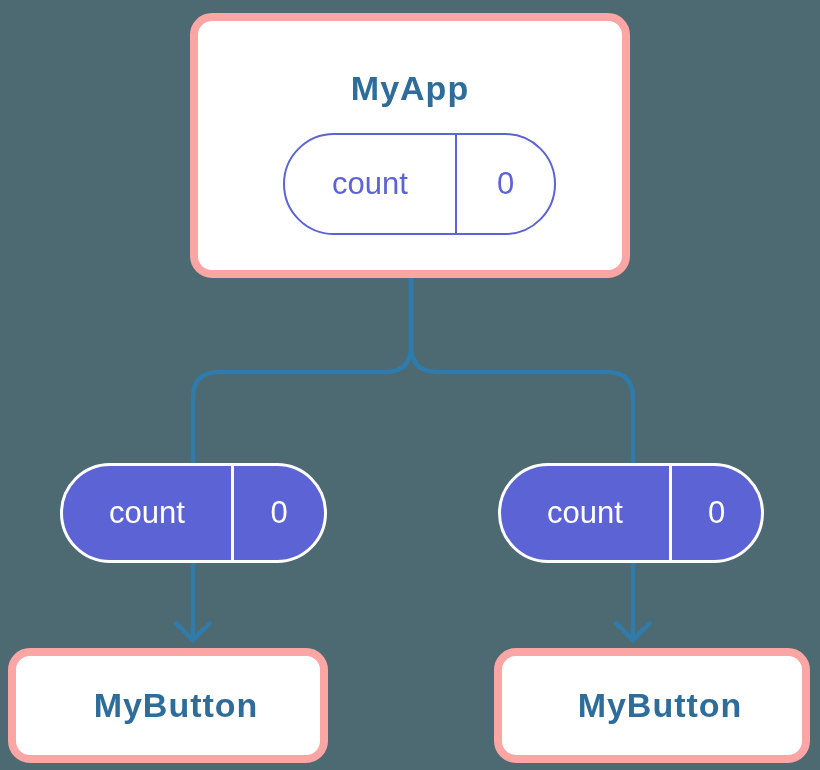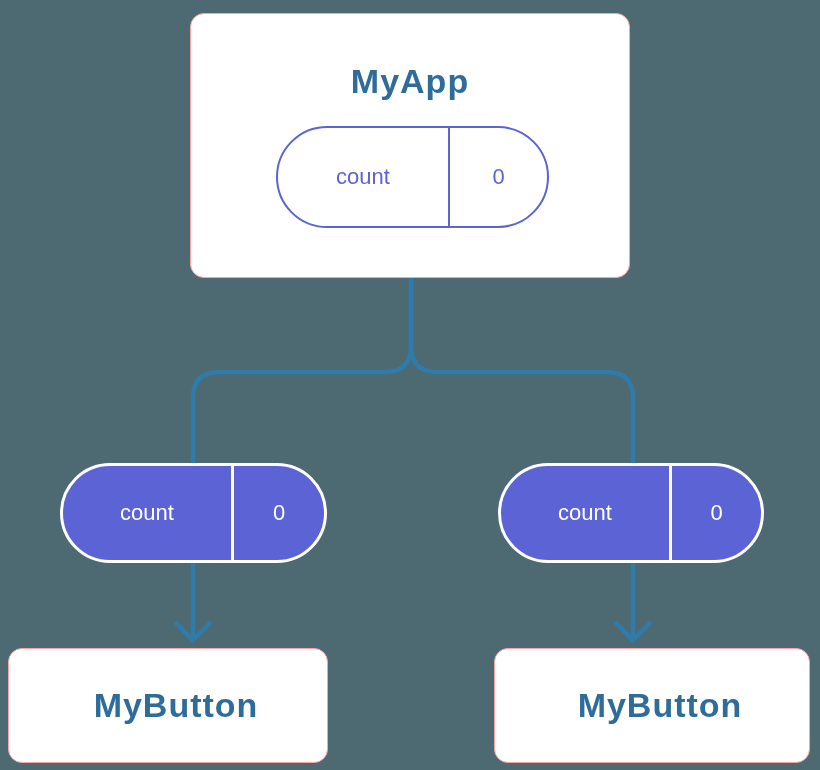--- a/index.html
+++ b/index.html
@@ -23,22 +23,22 @@
     left: 0;
     top: 0;
     width: 820px;
     height: 770px;
     display: block;
   }
 
   .card {
     position: absolute;
     background: #ffffff;
-    border: 1px solid #fca5a5;
-    border-radius: 14px;
+    border: 8px solid #fca5a5;
+    border-radius: 22px;
   }
   .root-card {
     left: 190px;
     top: 13px;
     width: 440px;
     height: 265px;
   }
   .child-card {
     top: 648px;
     height: 115px;
@@ -69,21 +69,21 @@
     display: flex;
     align-items: stretch;
     border-radius: 52px;
     overflow: hidden;
   }
   .pill .key,
   .pill .val {
     display: flex;
     align-items: center;
     justify-content: center;
-    font-size: 22px;
+    font-size: 31px;
   }
 
   
   .state-pill {
     left: 85px;
     top: 112px;
     width: 273px;
     height: 102px;
     background: #ffffff;
     border: 2px solid #5b63d5;

